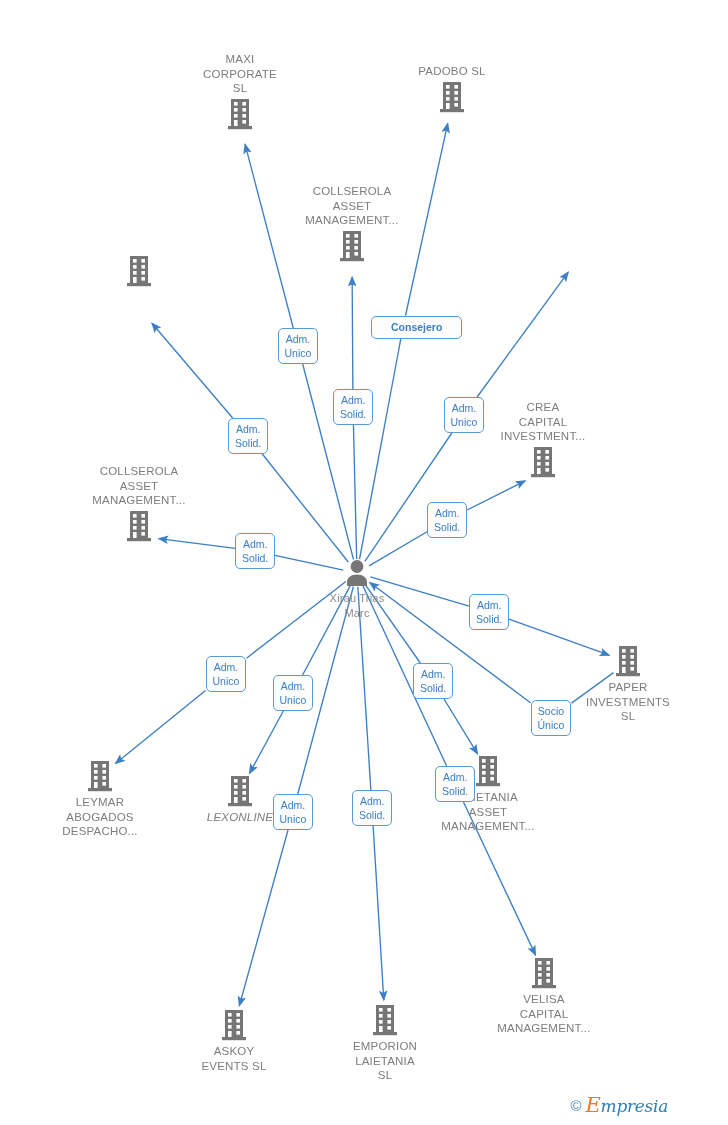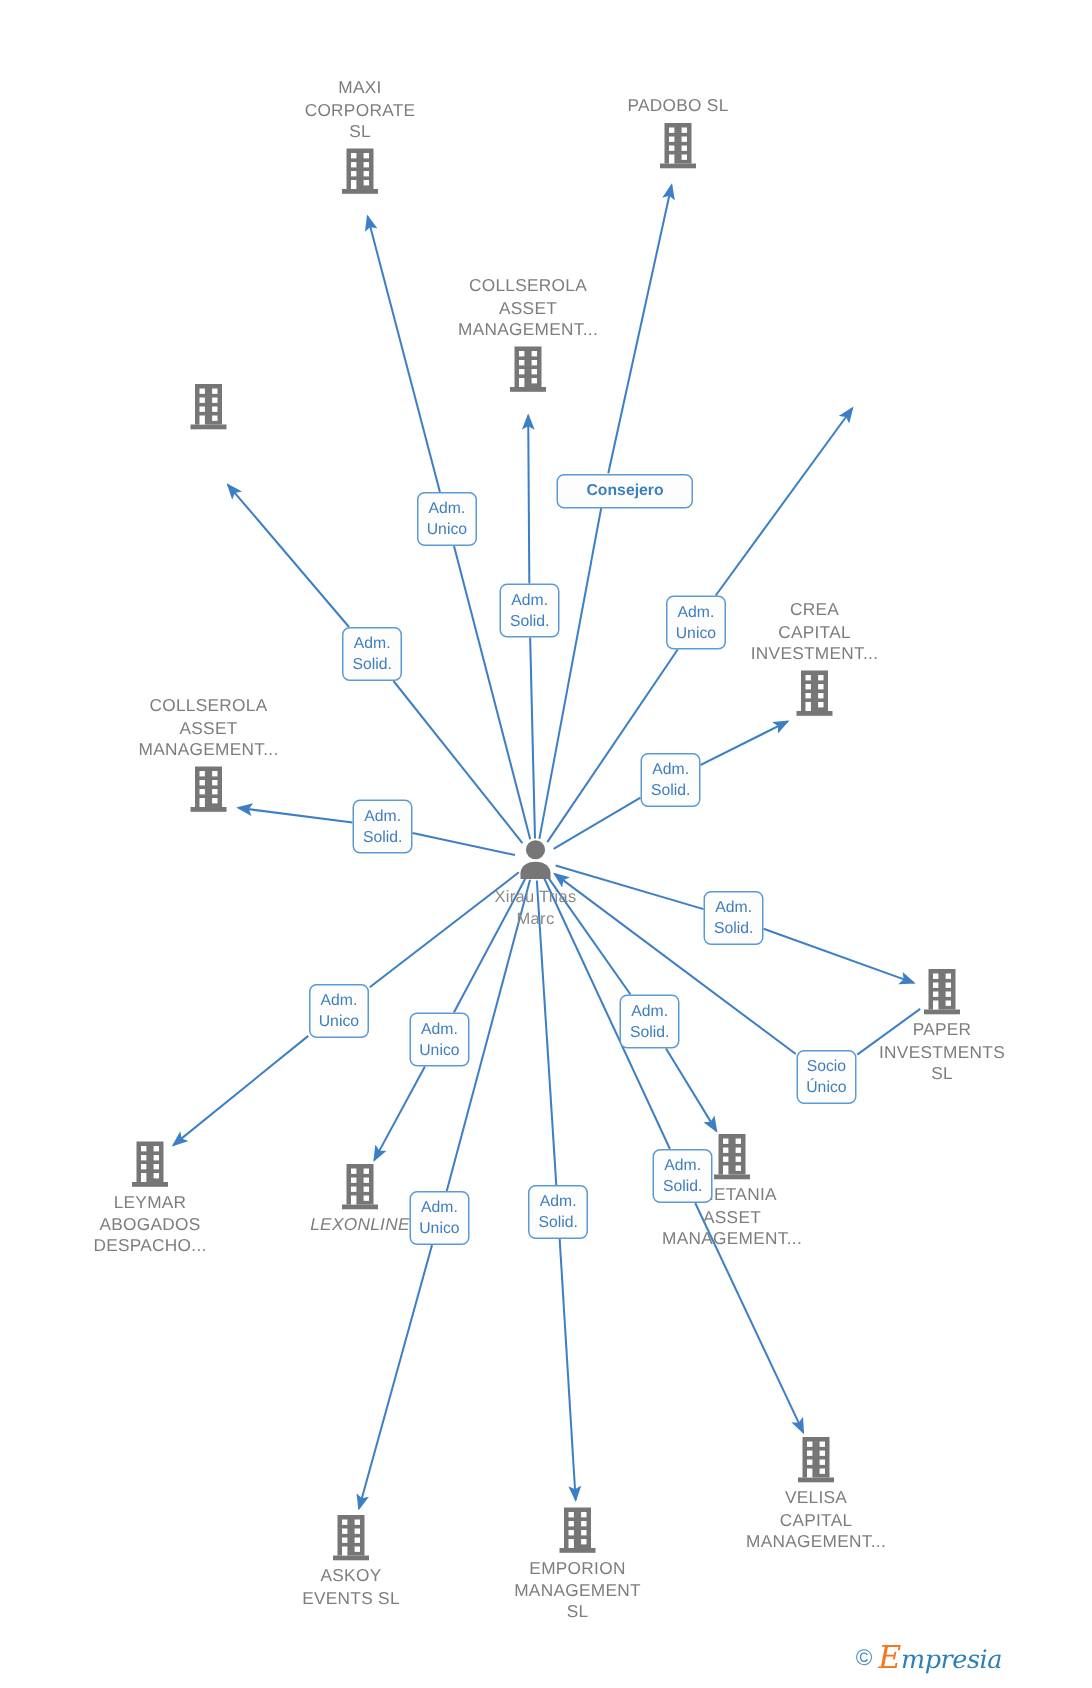--- a/index.html
+++ b/index.html
@@ -422,21 +422,21 @@
         <rect x="7" y="10" width="3.6" height="3.6"></rect>
             <rect x="15.4" y="10" width="3.6" height="3.6"></rect>
         <rect x="7" y="16" width="3.6" height="3.6"></rect>
             <rect x="15.4" y="16" width="3.6" height="3.6"></rect>
         <rect x="7" y="22" width="3.6" height="6"></rect>
             <rect x="15.4" y="22" width="3.6" height="3.6"></rect>
       </g>
         </svg>
     </span>
     <div class="label">EMPORION
-MANAGEMENT
+LAIETANIA
 SL</div>
   </div>
 
   <div class="node company" style="left:544px; top:957px;">
     <span class="glyph glyph-top">
       <svg viewBox="0 0 26 32">
           <g fill="#767676">
         <rect x="4" y="1" width="18" height="27"></rect>
             <rect x="1" y="28" width="24" height="3.2"></rect>
       </g>

